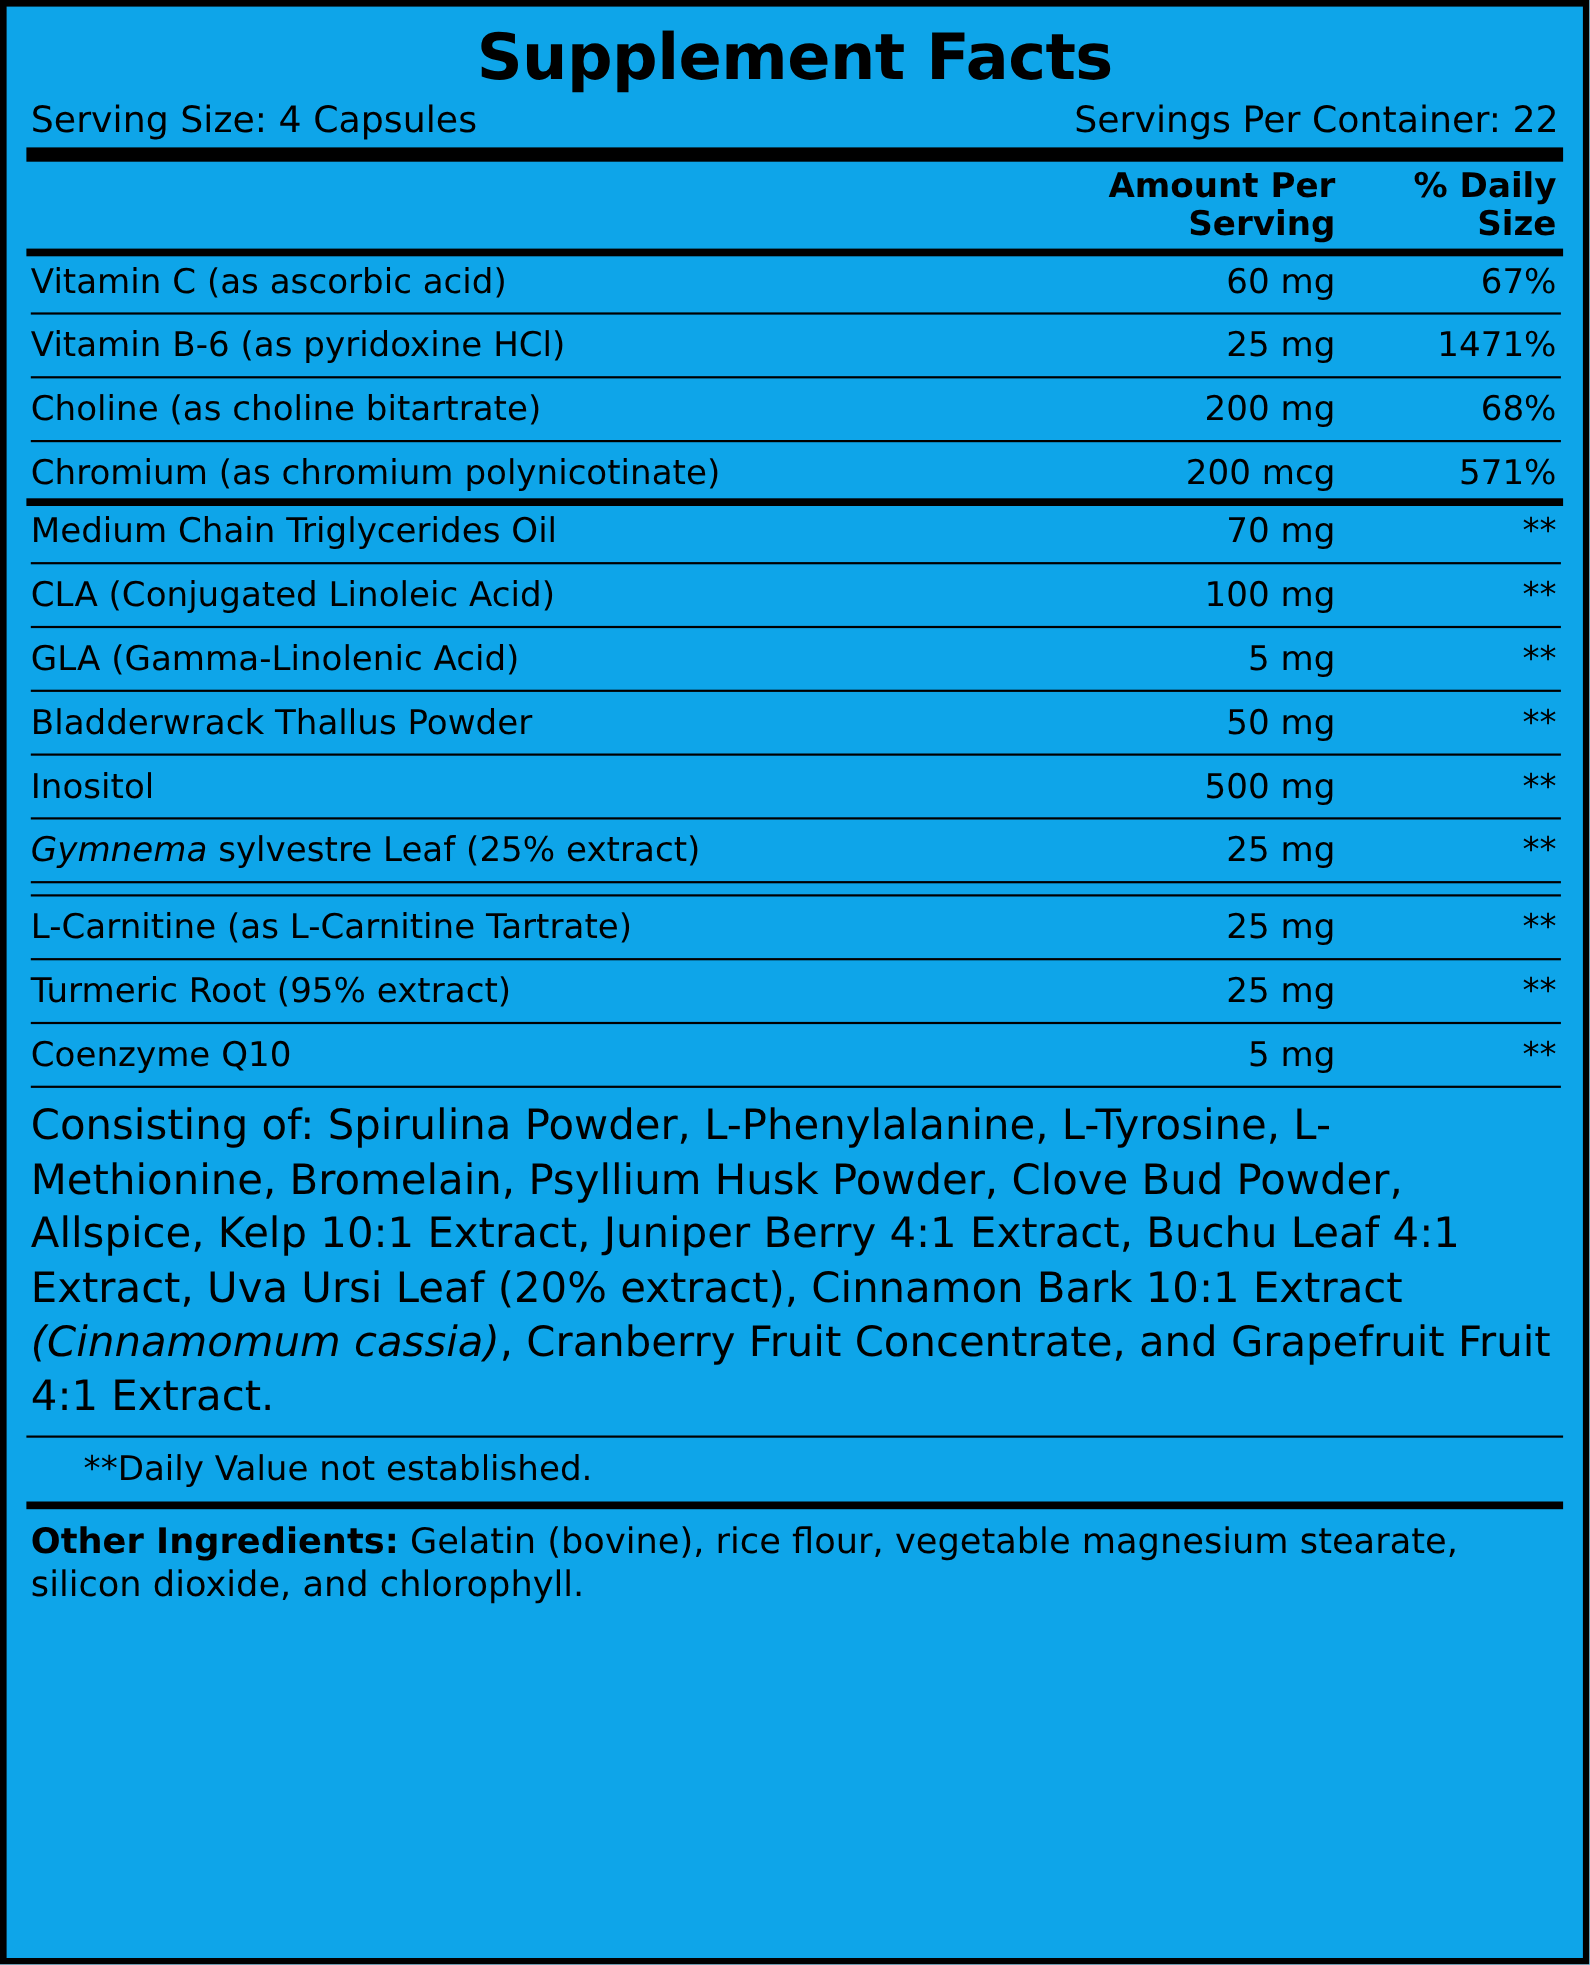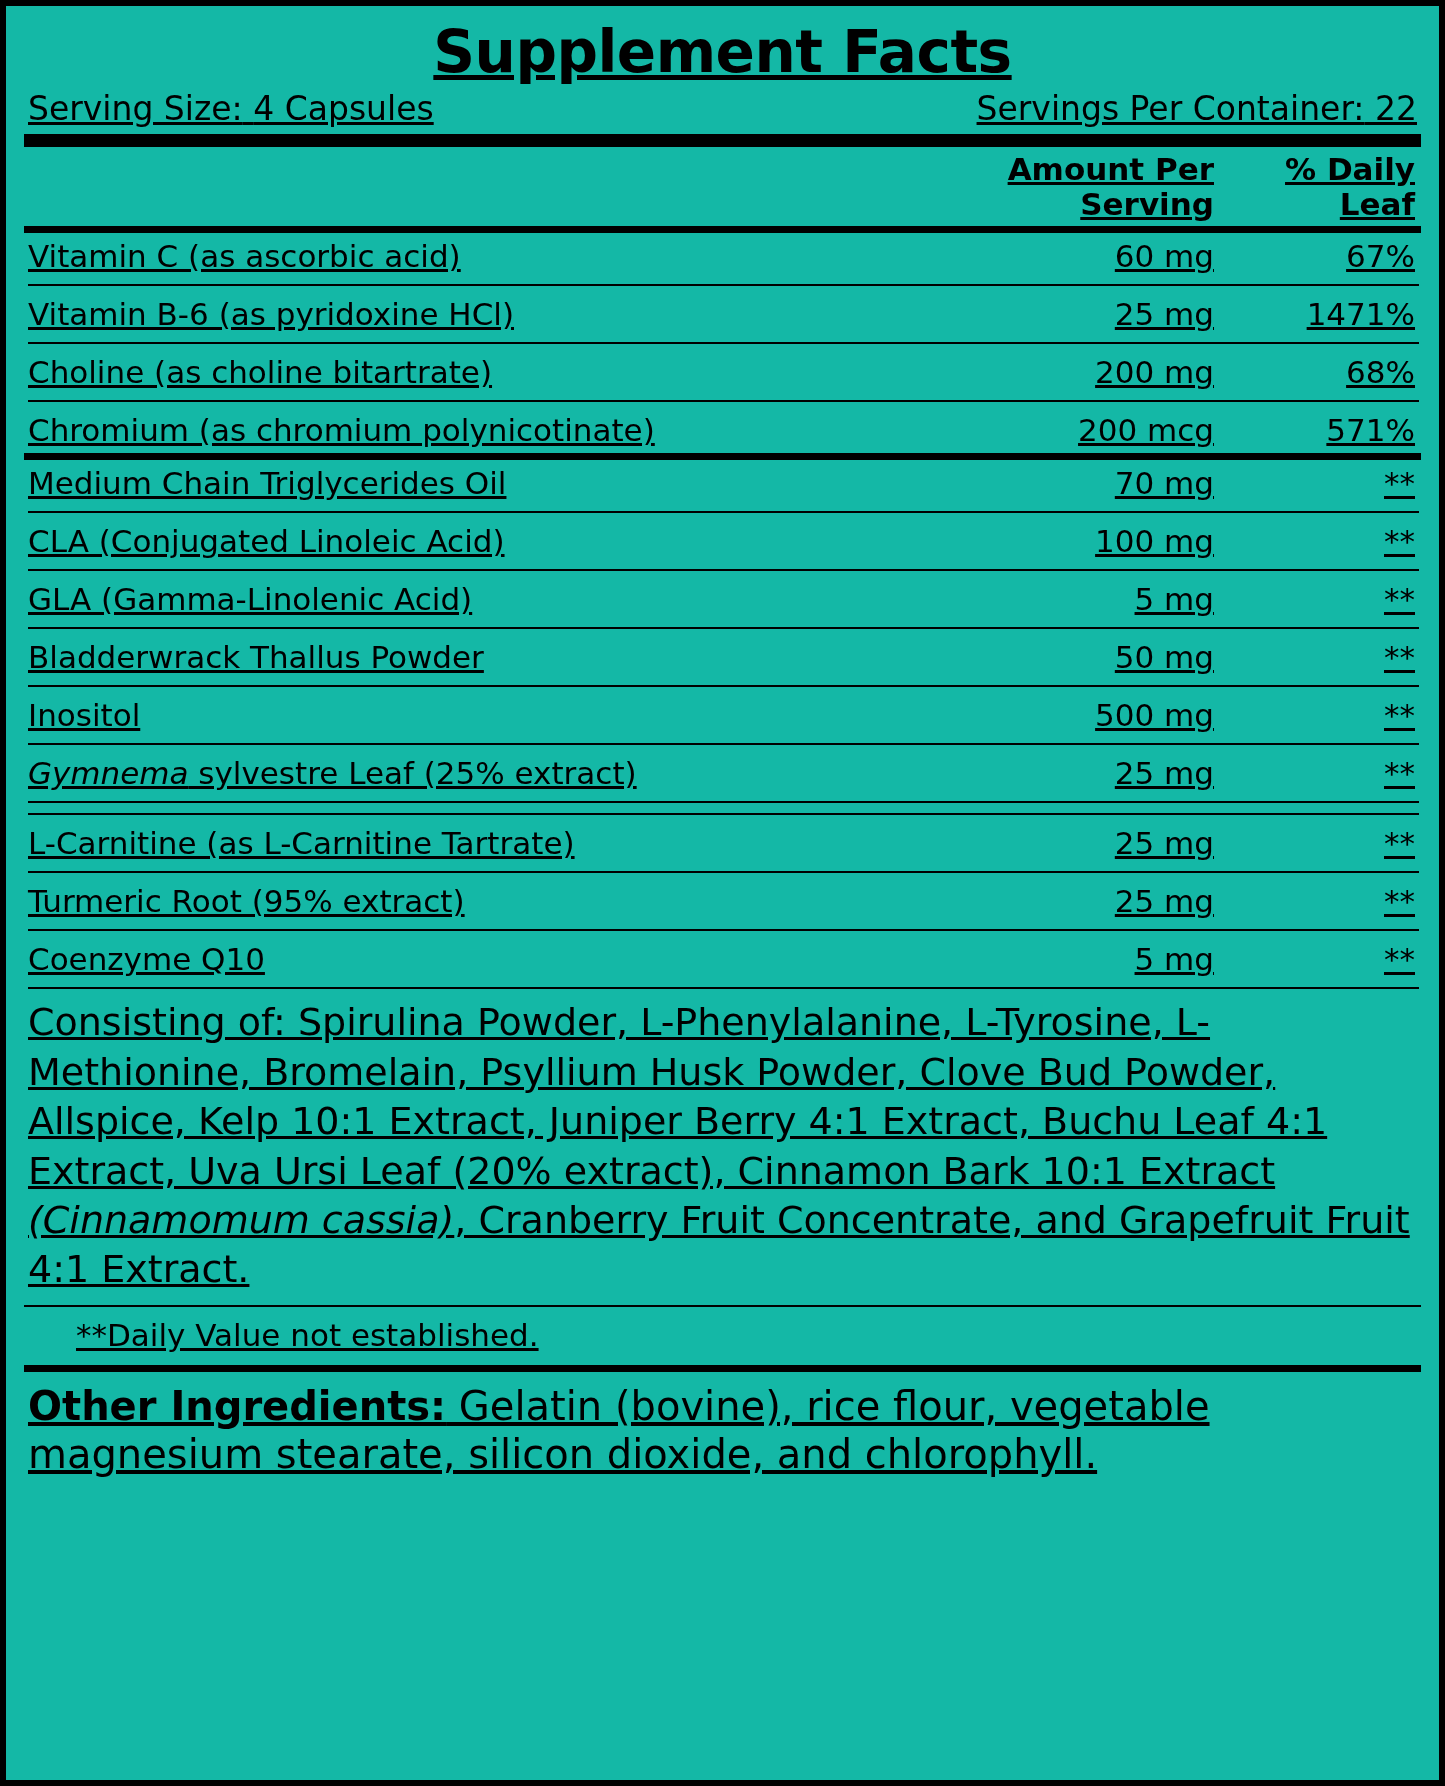--- a/index.html
+++ b/index.html
@@ -9,24 +9,23 @@
   }
   body {
     font-family: "DejaVu Sans", sans-serif;
     color: #000000;
   }
   .panel {
     width: 1445px;
     height: 1786px;
     box-sizing: border-box;
     border: 6px solid #000000;
-    background: #14b8a6;
+    background: #0ea5e9;
     padding: 8px 18px 0 18px;
     position: relative;
-    text-decoration: underline;
   }
   .title {
     text-align: center;
     font-size: 58px;
     font-weight: bold;
     letter-spacing: -0.5px;
     line-height: 1.05;
     margin: 8px 0 4px 0;
   }
   .serving-row {
@@ -79,21 +78,21 @@
     font-size: 38px;
     line-height: 1.30;
     padding: 4px 4px 10px 4px;
   }
   .dv-note {
     font-size: 31px;
     padding: 10px 4px 12px 4px;
     margin-left: 48px;
   }
   .other {
-    font-size: 40px;
+    font-size: 32px;
     line-height: 1.22;
     padding: 10px 4px 4px 4px;
   }
   .other b { font-weight: bold; }
 </style>
 </head>
 <body>
 
 <div class="panel">
 
@@ -115,21 +114,21 @@
   <table class="facts">
     <tbody>
         <tr class="hdr">
       <td class="col-name"></td>
       <td class="col-amt">
         <span>Amount Per</span><br>
         <span>Serving</span>
       </td>
       <td class="col-dv">
         <span>% Daily</span><br>
-        <span>Leaf</span>
+        <span>Size</span>
       </td>
     </tr>
   </tbody>
     </table>
 
   <div class="rule-med"></div>
 
   <table class="facts">
     <tbody>
         <tr>

